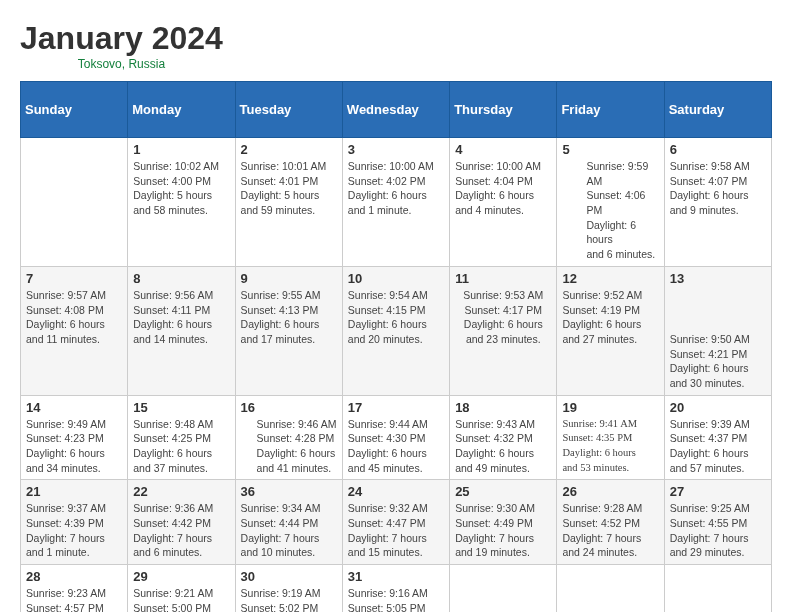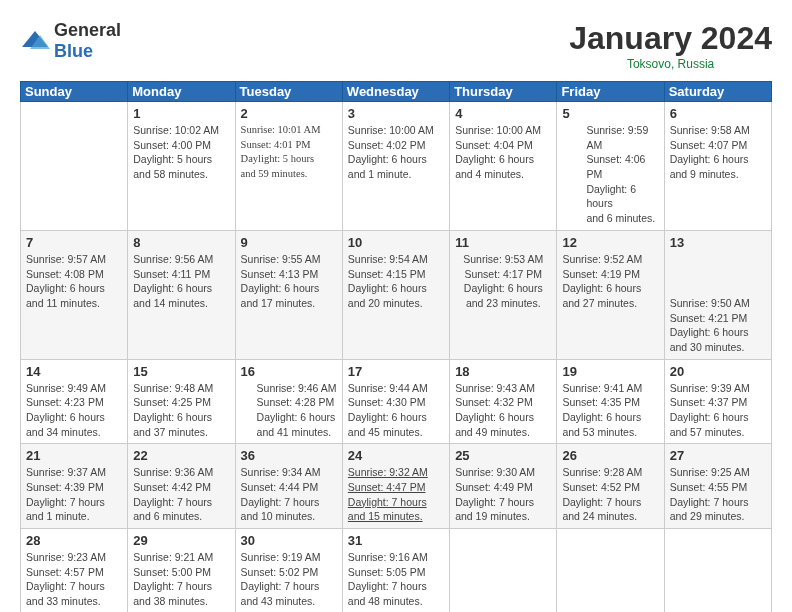--- a/index.html
+++ b/index.html
@@ -48,21 +48,21 @@
       color: #15803d;
     }
     table {
       width: 100%;
       border-collapse: collapse;
       font-size: 11px;
     }
     thead tr th {
       background-color: #2a6db5;
       color: #fff;
-      padding: 2px 4px;
+      padding: 20px 4px;
       text-align: left;
       font-size: 13px;
       font-weight: bold;
       border: 1px solid #1a5a9a;
     }
     tbody tr td {
       border: 1px solid #ccc;
       vertical-align: top;
       padding: 4px 5px;
       height: 80px;
@@ -85,30 +85,20 @@
       line-height: 1.4;
     }
     .empty-cell {
       background: #fff !important;
     }
   </style>
 </head>
 <body>
 
 <div class="header">
-  <div class="logo">
-    <svg class="logo-icon" viewBox="0 0 30 24" xmlns="http://www.w3.org/2000/svg">
-      <polygon points="15,2 28,18 2,18" fill="#2a6db5"></polygon>
-      <polygon points="20,6 30,20 10,20" fill="#4a9fd5" opacity="0.7"></polygon>
-    </svg>
-    <div>
-      <span class="logo-text-general">General</span><br>
-      <span class="logo-text-blue">Blue</span>
-    </div>
-  </div>
   <div class="title-block">
     <div class="month-year">January 2024</div>
     <div class="location">Toksovo, Russia</div>
   </div>
 </div>
 
 <table>
   <thead>
     <tr>
     <th>Sunday</th>
@@ -125,21 +115,21 @@
         <td class="empty-cell"></td>
         <td>
           <span class="day-number">1</span>
           <div class="day-info" style="white-space: pre-line;">Sunrise: 10:02 AM
 Sunset: 4:00 PM
 Daylight: 5 hours
 and 58 minutes.</div>
         </td>
         <td>
           <span class="day-number">2</span>
-          <div class="day-info" style="white-space: pre-line; font-family: Liberation Serif, serif;">Sunrise: 10:01 AM
+          <div class="day-info" style="white-space: pre-line;">Sunrise: 10:01 AM
 Sunset: 4:01 PM
 Daylight: 5 hours
 and 59 minutes.</div>
         </td>
         <td>
           <span class="day-number">3</span>
           <div class="day-info" style="white-space: pre-line;">Sunrise: 10:00 AM
 Sunset: 4:02 PM
 Daylight: 6 hours
 and 1 minute.</div>
@@ -248,21 +238,21 @@
         </td>
         <td>
           <span class="day-number">18</span>
           <div class="day-info" style="white-space: pre-line;">Sunrise: 9:43 AM
 Sunset: 4:32 PM
 Daylight: 6 hours
 and 49 minutes.</div>
         </td>
         <td>
           <span class="day-number">19</span>
-          <div class="day-info" style="white-space: pre-line;">Sunrise: 9:41 AM
+          <div class="day-info" style="white-space: pre-line; font-family: Liberation Serif, serif;">Sunrise: 9:41 AM
 Sunset: 4:35 PM
 Daylight: 6 hours
 and 53 minutes.</div>
         </td>
         <td>
           <span class="day-number">20</span>
           <div class="day-info" style="white-space: pre-line;">Sunrise: 9:39 AM
 Sunset: 4:37 PM
 Daylight: 6 hours
 and 57 minutes.</div>
@@ -285,21 +275,21 @@
         </td>
         <td>
           <span class="day-number">36</span>
           <div class="day-info" style="white-space: pre-line;">Sunrise: 9:34 AM
 Sunset: 4:44 PM
 Daylight: 7 hours
 and 10 minutes.</div>
         </td>
         <td>
           <span class="day-number">24</span>
-          <div class="day-info" style="white-space: pre-line; text-decoration: underline;">Sunrise: 9:32 AM
+          <div class="day-info" style="white-space: pre-line;">Sunrise: 9:32 AM
 Sunset: 4:47 PM
 Daylight: 7 hours
 and 15 minutes.</div>
         </td>
         <td>
           <span class="day-number">25</span>
           <div class="day-info" style="white-space: pre-line;">Sunrise: 9:30 AM
 Sunset: 4:49 PM
 Daylight: 7 hours
 and 19 minutes.</div>

